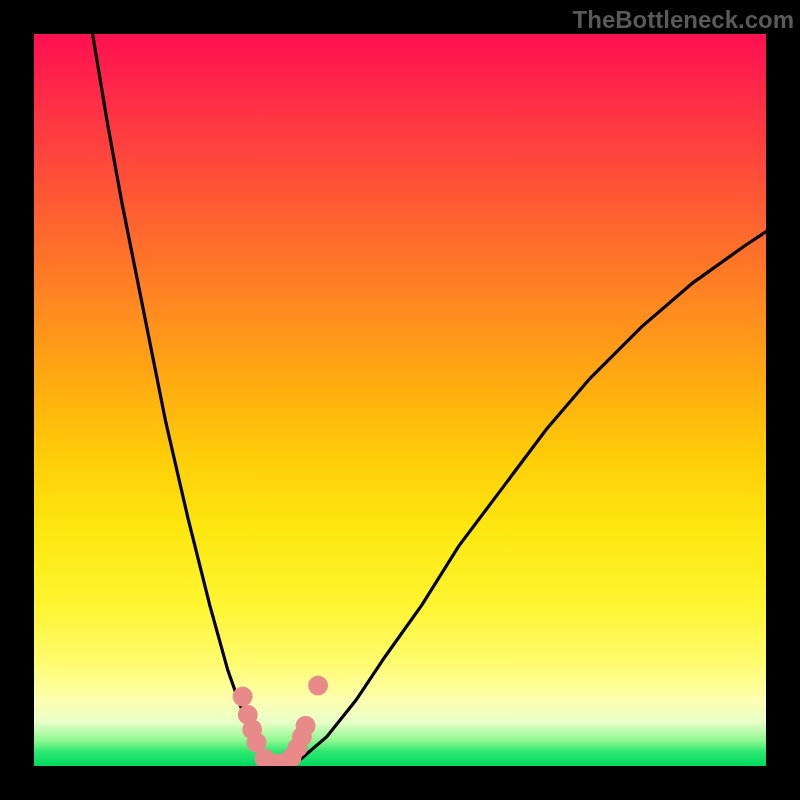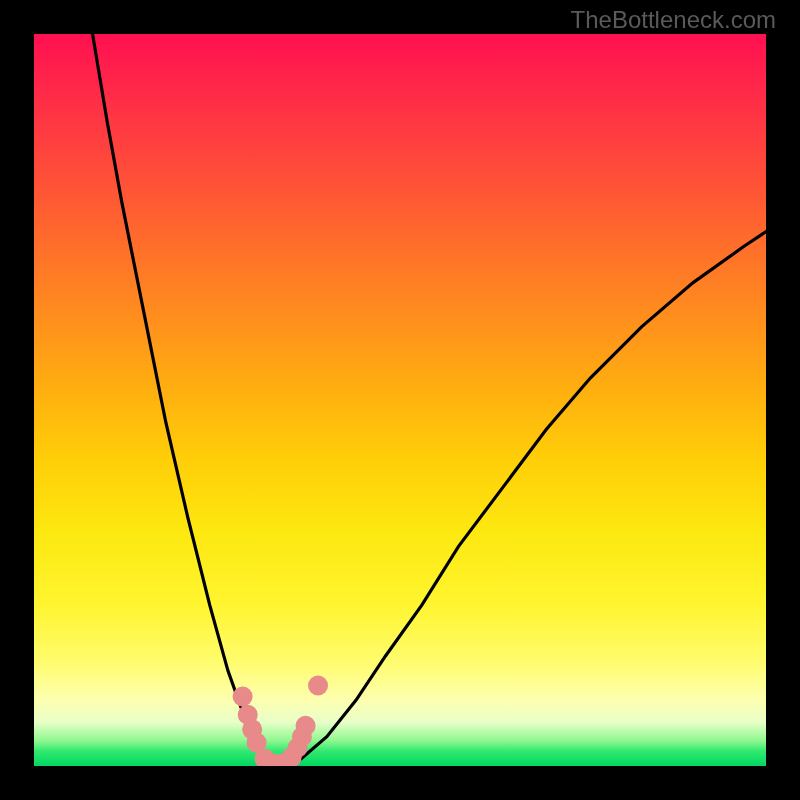--- a/index.html
+++ b/index.html
@@ -7,24 +7,24 @@
     width: 800px;
     height: 800px;
     background: #000;
     position: relative;
     overflow: hidden;
     font-family: Arial, sans-serif;
   }
   .attribution {
     position: absolute;
     top: 6px;
-    right: 24px;
+    right: 6px;
     color: #5a5a5a;
     font-size: 24px;
-    font-weight: 400;
+    font-weight: 700;
     z-index: 10;
   }
   .plot-area {
     position: absolute;
     left: 34px;
     top: 34px;
     width: 732px;
     height: 732px;
     background: linear-gradient(to bottom,
       #ff1050 0%,

